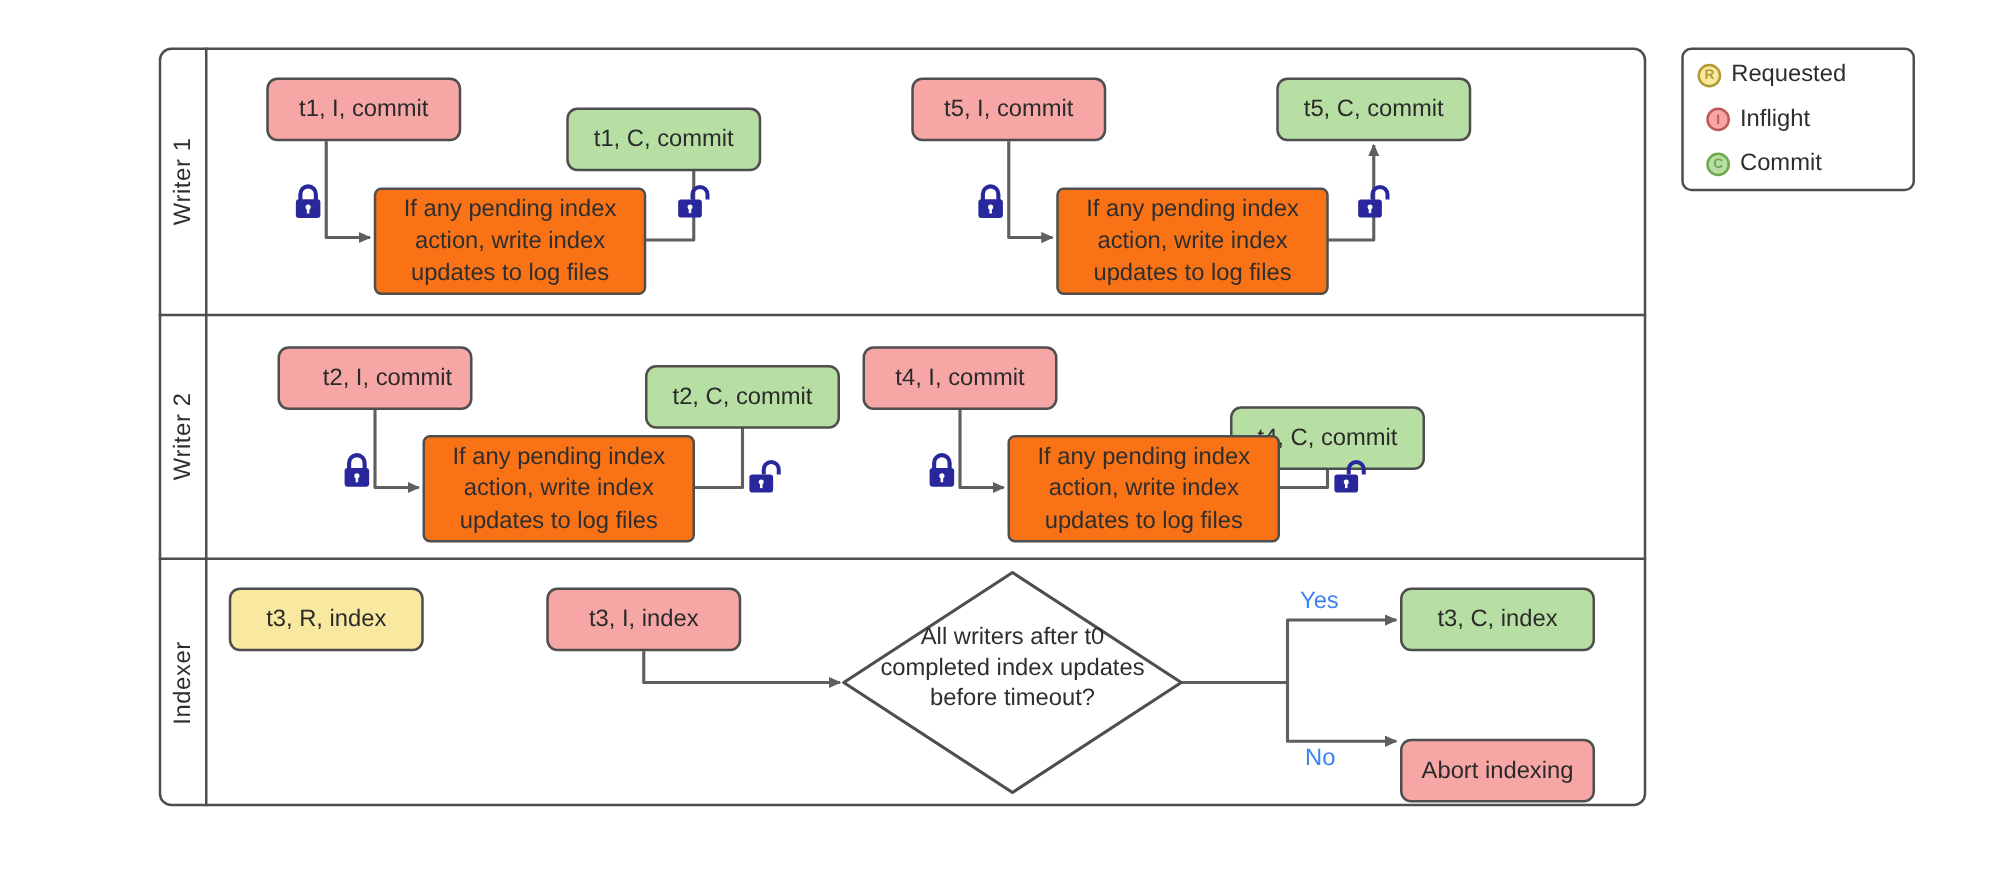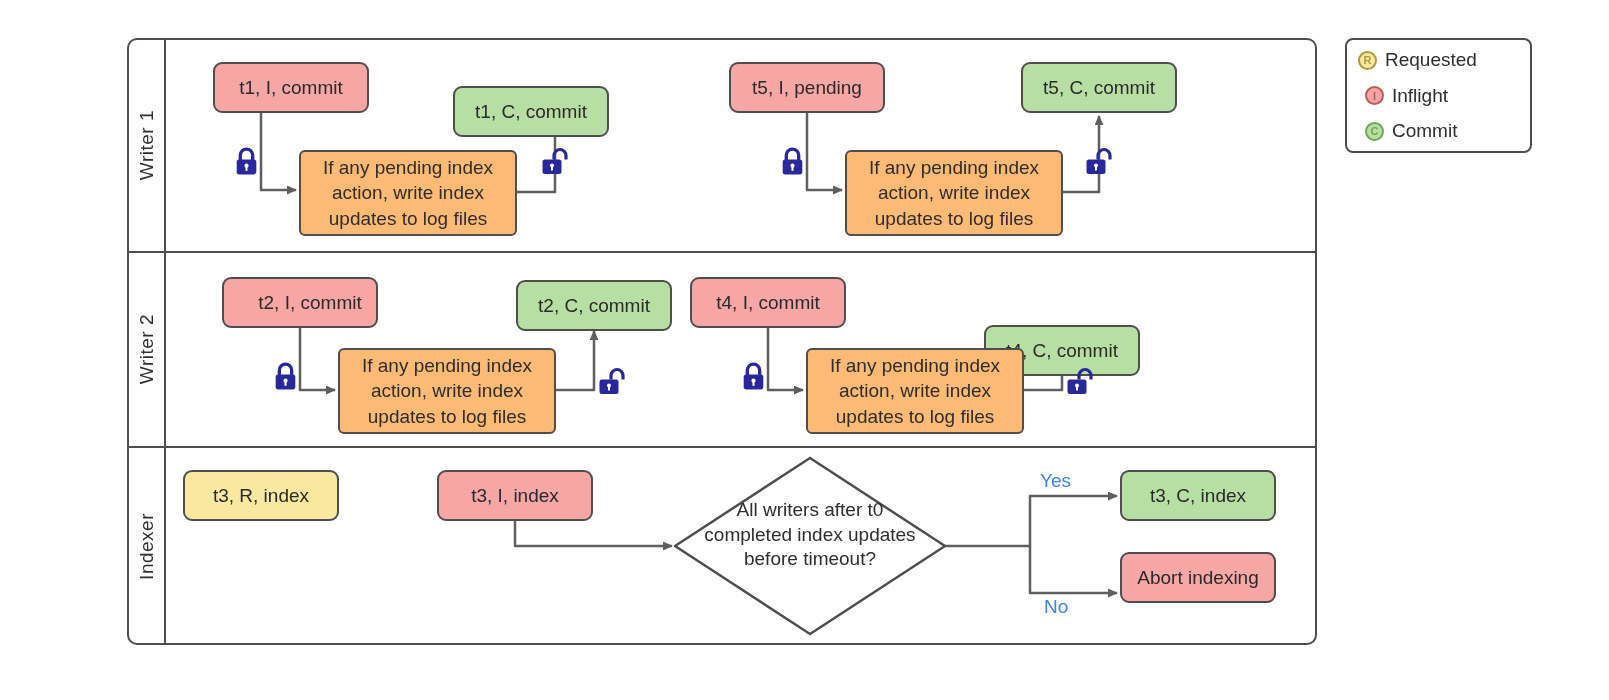--- a/index.html
+++ b/index.html
@@ -17,21 +17,21 @@
   .lane-label span { writing-mode: vertical-rl; transform: rotate(180deg); letter-spacing: 0.5px; }
 
   .node { position: absolute; height: 51px; width: 156px;
           border: 2px solid var(--box-border); border-radius: 9px;
           display: flex; align-items: center; justify-content: center;
           font-size: 19px; color: #2a2a2a; }
   .pink   { background: var(--inflight-fill); }
   .green  { background: var(--commit-fill); }
   .yellow { background: var(--requested-fill); }
 
-  .proc { position: absolute; width: 218px; height: 86px; background: #fdba74;
+  .proc { position: absolute; width: 218px; height: 86px; background: #f97316;
           border: 2px solid var(--box-border); border-radius: 6px;
           display: flex; align-items: center; justify-content: center;
           text-align: center; font-size: 19px; line-height: 1.32; padding: 4px 12px; }
 
   .wires { position: absolute; left: 0; top: 0; width: 1609px; height: 700px; pointer-events: none; }
   .wire { stroke: var(--arrow); stroke-width: 2.5; fill: none; stroke-linejoin: round; }
   .diamond { fill: #ffffff; stroke: var(--box-border); stroke-width: 2.5; stroke-linejoin: round; }
 
   .decision-text { position: absolute; left: 695px; top: 498px; width: 230px;
                    text-align: center; font-size: 19px; line-height: 1.3; }
@@ -94,38 +94,38 @@
   <div class="lane-label" style="top:252px;height:195px;">
     <span>Writer 2</span>
   </div>
   <div class="lane-label" style="top:447px;height:198px;">
     <span>Indexer</span>
   </div>
 
   <div class="node pink" style="left:195px;top:62px;margin-left:18px;">t1, I, commit</div>
   <div class="node green" style="left:453px;top:62px;margin-top:24px;">t1, C, commit</div>
   <div class="proc" style="left:299px;top:150px;">If any pending index action, write index updates to log files</div>
-  <div class="node pink" style="left:729px;top:62px;">t5, I, pending</div>
+  <div class="node pink" style="left:729px;top:62px;">t5, I, commit</div>
   <div class="node green" style="left:1021px;top:62px;">t5, C, commit</div>
   <div class="proc" style="left:845px;top:150px;">If any pending index action, write index updates to log files</div>
 
   <div class="node pink" style="left:222px;top:277px;padding-left:20px;">t2, I, commit</div>
-  <div class="node green" style="left:516px;top:280px;">t2, C, commit</div>
+  <div class="node green" style="left:516px;top:292px;">t2, C, commit</div>
   <div class="proc" style="left:338px;top:348px;">If any pending index action, write index updates to log files</div>
   <div class="node pink" style="left:690px;top:277px;">t4, I, commit</div>
   <div class="node green" style="left:984px;top:277px;margin-top:48px;">t4, C, commit</div>
   <div class="proc" style="left:806px;top:348px;">If any pending index action, write index updates to log files</div>
 
   <div class="node yellow" style="left:183px;top:470px;">t3, R, index</div>
   <div class="node pink" style="left:437px;top:470px;">t3, I, index</div>
   <div class="decision-text">All writers after t0 completed index updates before timeout?</div>
   <div class="branch-label" style="left:1040px;top:470px;">Yes</div>
   <div class="branch-label" style="left:1044px;top:596px;">No</div>
   <div class="node green" style="left:1120px;top:470px;">t3, C, index</div>
-  <div class="node pink" style="left:1120px;top:552px;">Abort indexing</div>
+  <div class="node pink" style="left:1120px;top:591px;">Abort indexing</div>
 
   <div class="lock" style="left:233px;top:146px;">
     <svg viewBox="0 0 26 30">
         <path class="lock-stroke" d="M7 14 V9 a6 6 0 0 1 12 0 v5" fill="none" stroke-width="3.2"></path>
         <rect class="lock-fill" x="3.5" y="13" width="19" height="14.5" rx="2.5"></rect>
         <circle cx="13" cy="19" r="2" fill="#fff"></circle>
         <rect x="12" y="19.5" width="2" height="4.5" fill="#fff"></rect>
       </svg>
   </div>
   <div class="lock" style="left:541px;top:146px;width:32px;">

